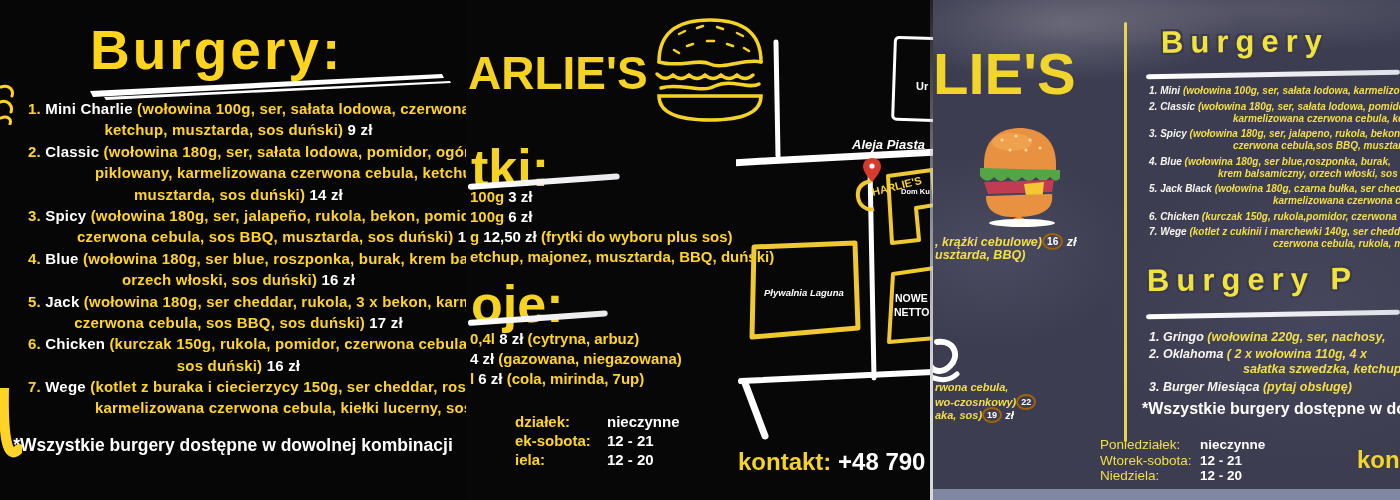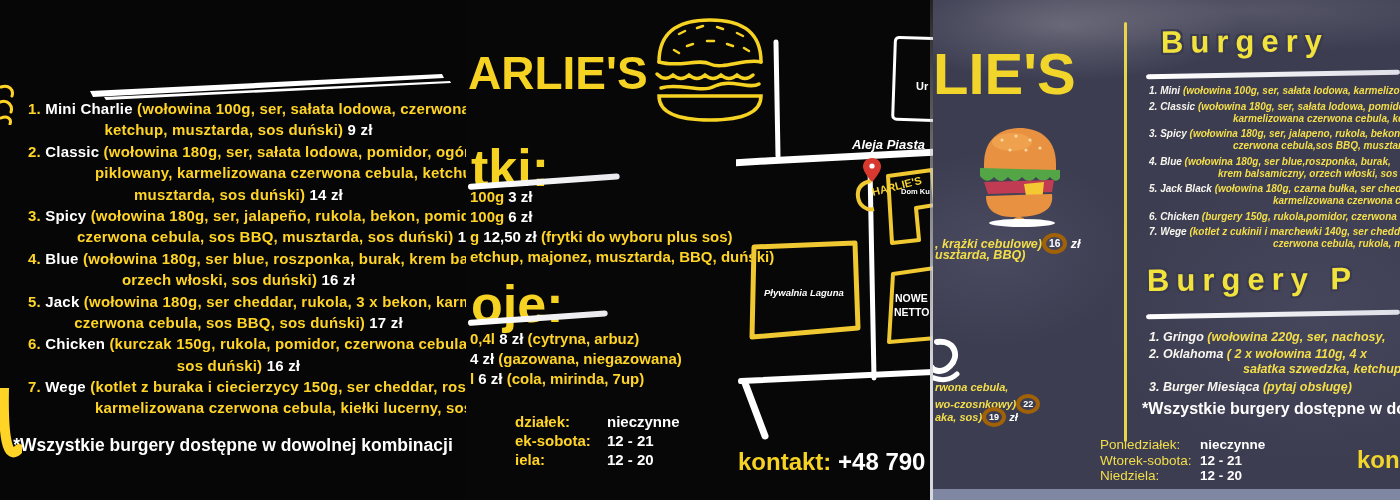--- a/index.html
+++ b/index.html
@@ -16,21 +16,21 @@
       radial-gradient(ellipse 200px 140px at 60px 250px, rgba(120,120,145,.22), transparent 70%),
       radial-gradient(ellipse 300px 220px at 380px 310px, rgba(105,105,130,.20), transparent 70%);}
   #sep{position:absolute;left:930px;top:0;width:3px;height:500px;
        background:linear-gradient(rgba(120,120,120,.25),#d8d9df 75%);}
 
   .ln{white-space:nowrap;line-height:1;}
   .c-n{color:#ffd426;} .c-nm{color:#ffffff;} .c-d{color:#ffd426;}
   .c-p{color:#ffffff;} .c-w{color:#ffffff;}
   .c-hl{color:#ffd426;display:inline-block;margin-left:45px;}
   .c-hv{color:#ffffff;}
-  .c-circ{display:inline-block;border:4px solid #a16207;border-radius:50%;color:#fff;
+  .c-circ{display:inline-block;border:2px solid #a16207;border-radius:50%;color:#fff;
           font-style:normal;font-size:.82em;line-height:1;padding:2px 3px 1px;
           transform:translateY(-1px);}
 
   
   #p1 .title{position:absolute;top:18px;left:90px;font-size:55px;font-weight:800;
              color:#ffd41d;letter-spacing:3px;white-space:nowrap;}
   #p1 .u1{position:absolute;left:90px;top:74px;}
   #p1 .list{position:absolute;top:101px;left:0;width:466px;}
   #p1 .ln{height:21.4px;font-size:15px;font-weight:700;letter-spacing:.2px;}
   #p1 .ln-start{padding-left:28px;}
@@ -116,20 +116,21 @@
 <div id="stage">
 
   <div class="panel" id="p1">
     <svg class="glyph-top" width="18" height="45" viewBox="0 0 18 45">
       <g stroke="#ffd426" stroke-width="3" fill="none" stroke-linecap="round">
         <path d="M1 7 C9 4 14 10 12 16"></path>
           <path d="M0 22 C8 19 13 26 11 32"></path>
         <path d="M1 38 C7 35 12 39 10 44"></path>
       </g>
     </svg>
+    <div class="title">Burgery:</div>
     <svg class="u1" width="372" height="28" viewBox="0 0 372 28">
       <polygon points="0,17 352,0 354,4 3,23" fill="#fff"></polygon>
       <polygon points="14,23 360,7 361,9 16,26" fill="#fff"></polygon>
     </svg>
     <div class="list">
         <div class="ln ln-start"><span class="c-n">1. </span><span class="c-nm">Mini Charlie </span><span class="c-d">(wołowina 100g, ser, sałata lodowa, czerwona</span></div>
         <div class="ln ln-ctr"><span class="c-d">ketchup, musztarda, sos duński) </span><span class="c-p">9 zł</span></div>
         <div class="ln ln-start"><span class="c-n">2. </span><span class="c-nm">Classic </span><span class="c-d">(wołowina  180g, ser, sałata lodowa, pomidor, ogórek</span></div>
         <div class="ln ln-wrap"><span class="c-d">piklowany, karmelizowana czerwona cebula, ketchup,</span></div>
         <div class="ln ln-ctr"><span class="c-d">musztarda, sos duński) </span><span class="c-p">14 zł</span></div>
@@ -273,21 +274,21 @@
     <div class="s1">
         <div class="ln ln-start"><span class="c-n">1. </span><span class="c-nm">Mini </span><span class="c-d">(wołowina 100g, ser, sałata lodowa, karmelizowana</span></div>
         <div class="ln ln-start"><span class="c-n">2. </span><span class="c-nm">Classic </span><span class="c-d">(wołowina 180g, ser, sałata lodowa, pomidor,</span></div>
         <div class="ln ln-wrap"><span class="c-d">karmelizowana czerwona cebula, ketchup,</span></div>
         <div class="ln ln-start"><span class="c-n">3. </span><span class="c-nm">Spicy </span><span class="c-d">(wołowina 180g, ser, jalapeno, rukola, bekon,</span></div>
         <div class="ln ln-wrap"><span class="c-d">czerwona cebula,sos BBQ, musztarda,</span></div>
         <div class="ln ln-start"><span class="c-n">4. </span><span class="c-nm">Blue </span><span class="c-d">(wołowina 180g, ser blue,roszponka, burak,</span></div>
         <div class="ln ln-wrap3"><span class="c-d">krem balsamiczny, orzech włoski, sos duński)</span></div>
         <div class="ln ln-start"><span class="c-n">5. </span><span class="c-nm">Jack Black </span><span class="c-d">(wołowina 180g, czarna bułka, ser cheddar,</span></div>
         <div class="ln ln-wrap4"><span class="c-d">karmelizowana czerwona cebula,</span></div>
-        <div class="ln ln-start"><span class="c-n">6. </span><span class="c-nm">Chicken </span><span class="c-d">(burgery 150g, rukola,pomidor, czerwona</span></div>
+        <div class="ln ln-start"><span class="c-n">6. </span><span class="c-nm">Chicken </span><span class="c-d">(kurczak 150g, rukola,pomidor, czerwona</span></div>
         <div class="ln ln-start"><span class="c-n">7. </span><span class="c-nm">Wege </span><span class="c-d">(kotlet z cukinii i marchewki 140g, ser cheddar,</span></div>
         <div class="ln ln-wrap4"><span class="c-d">czerwona cebula, rukola, majonez,</span></div>
       </div>
 
     <div class="bubble b2">Burgery P</div>
     <div class="streak s2u"></div>
     <div class="s2">
         <div class="ln ln-start"><span class="c-n">1. </span><span class="c-nm">Gringo </span><span class="c-d">(wołowina 220g, ser, nachosy,</span></div>
         <div class="ln ln-start"><span class="c-n">2. </span><span class="c-nm">Oklahoma </span><span class="c-d">( 2 x wołowina 110g, 4 x</span></div>
         <div class="ln ln-wrap"><span class="c-d">sałatka szwedzka, ketchup,</span></div>

